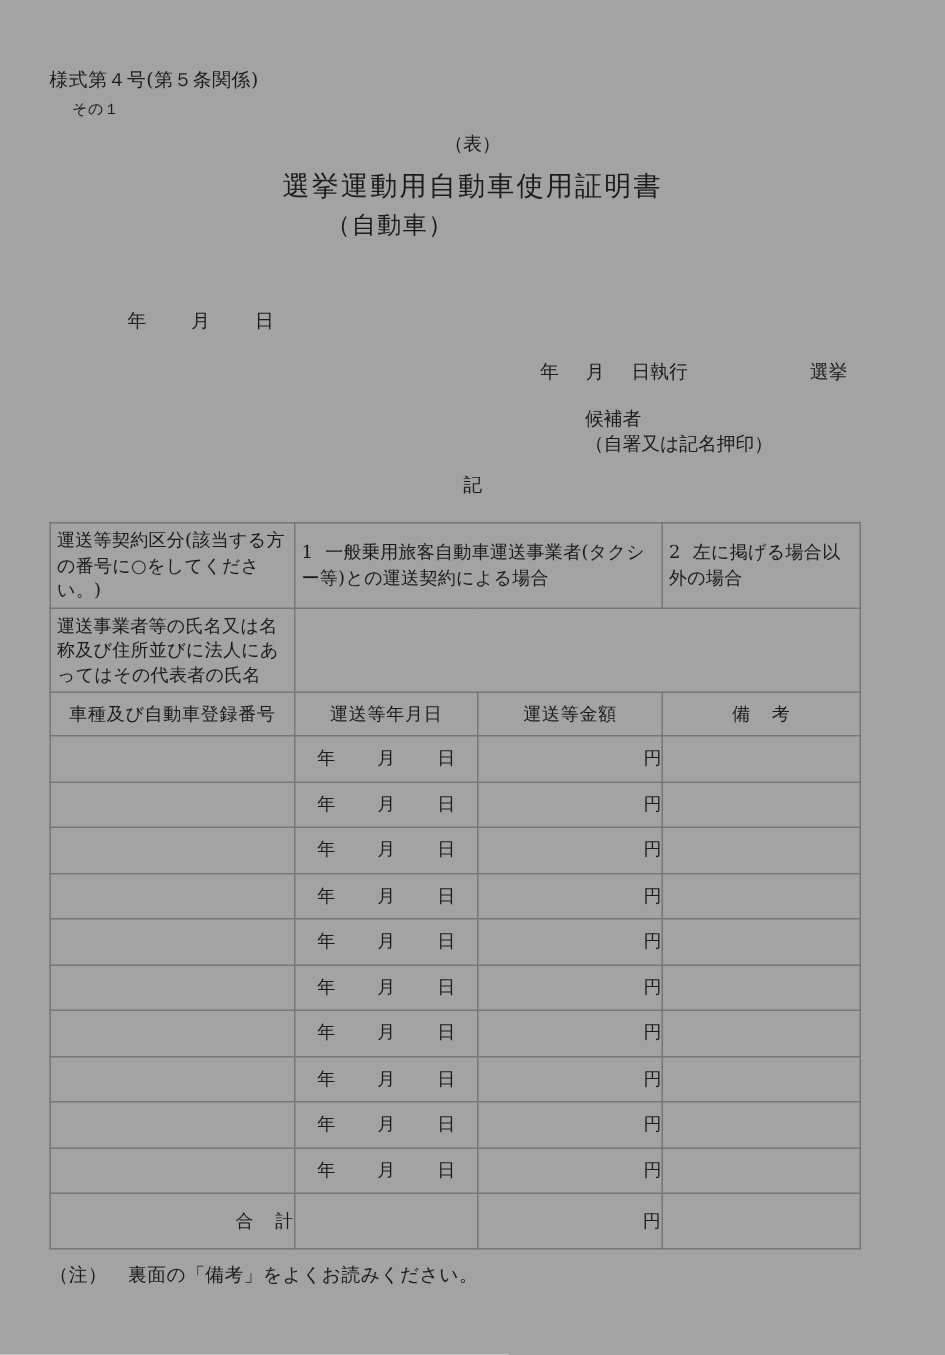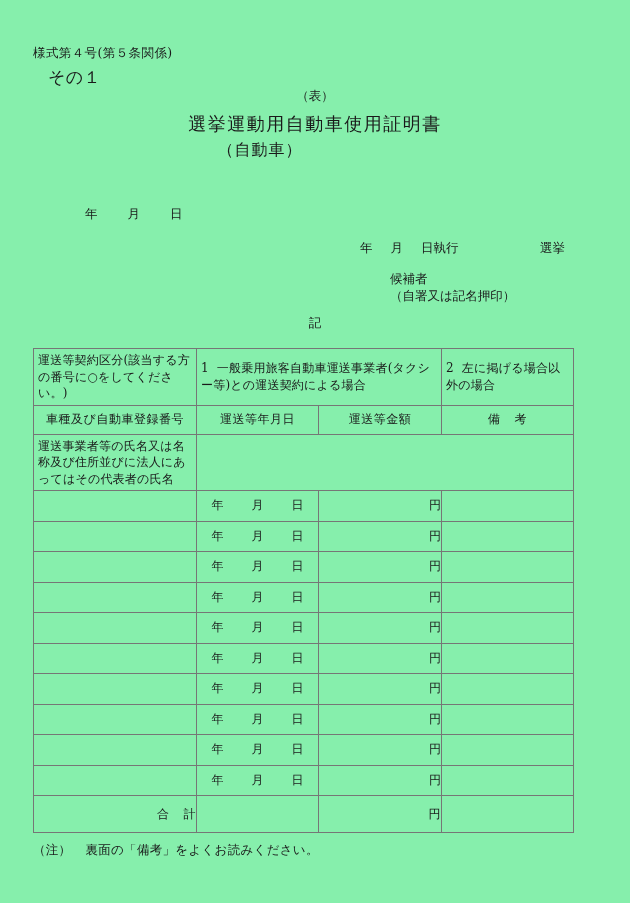--- a/index.html
+++ b/index.html
@@ -14,37 +14,37 @@
     font-family: "DejaVu Serif", "Liberation Serif", serif;
     color: #1a1a1a;
     overflow: hidden;
   }
 
   .page {
     position: absolute;
     left: 0; top: 0;
     width: 630px;
     height: 903px;
-    background: #86efac;
+    background: #a3a3a3;
   }
 
   
   .form-no {
     position: absolute;
     left: 33px;
     top: 45px;
     font-size: 12.5px;
     letter-spacing: 0.4px;
     white-space: nowrap;
   }
   .form-sub {
     position: absolute;
     left: 48px;
     top: 66px;
-    font-size: 17px;
+    font-size: 10px;
     letter-spacing: 0.4px;
     white-space: nowrap;
   }
   .side-mark {
     position: absolute;
     left: 0;
     top: 88px;
     width: 630px;
     text-align: center;
     font-size: 12.5px;
@@ -239,37 +239,37 @@
           </div>
         </td>
         <td>
           <div class="cell-pad opt">
             <span class="opt-num">2</span><span>左に掲げる場合以外の場合</span>
           </div>
         </td>
       </tr>
 
       <tr>
+        <td>
+          <div class="cell-pad carrier-label">運送事業者等の氏名又は名称及び住所並びに法人にあってはその代表者の氏名</div>
+        </td>
+        <td colspan="3">
+          <div class="cell-pad"></div>
+        </td>
+      </tr>
+
+      <tr>
         <td class="col-head">車種及び自動車登録番号</td>
         <td class="col-head">運送等年月日</td>
         <td class="col-head">運送等金額</td>
         <td class="col-head">
           <span>備</span><span class="sp2"></span><span>考</span>
         </td>
       </tr>
 
-      <tr>
-        <td>
-          <div class="cell-pad carrier-label">運送事業者等の氏名又は名称及び住所並びに法人にあってはその代表者の氏名</div>
-        </td>
-        <td colspan="3">
-          <div class="cell-pad"></div>
-        </td>
-      </tr>
-
       <tr class="data-row">
         <td class="row-cell"></td>
         <td class="row-cell ymd">
           <span class="y">年</span><span class="m">月</span><span class="d">日</span>
         </td>
         <td class="row-cell yen">
           <span>円</span>
         </td>
         <td class="row-cell"></td>
       </tr>

